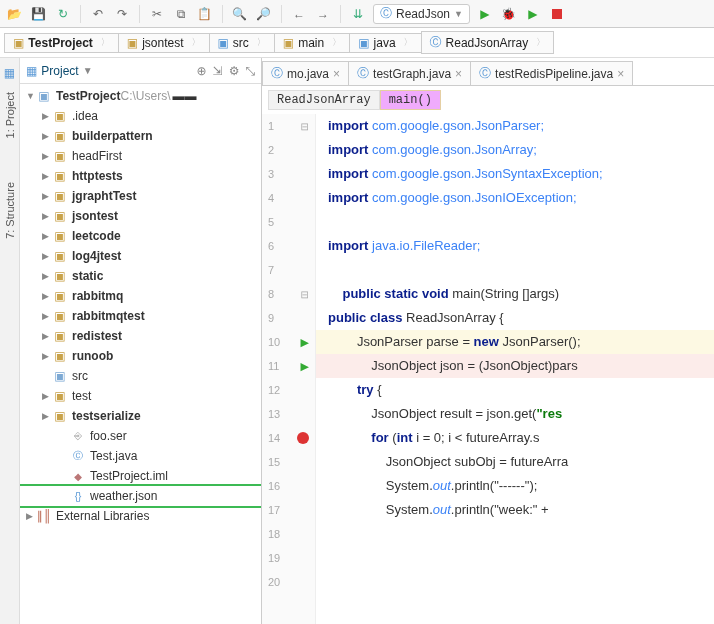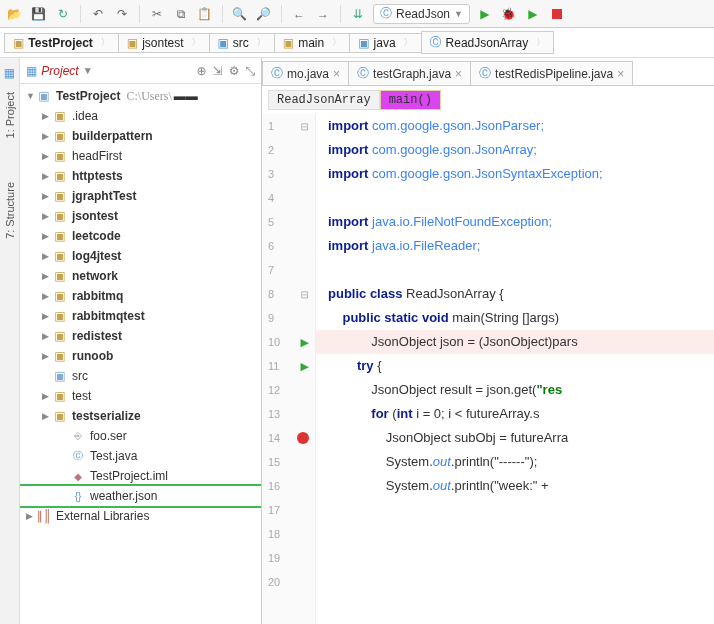--- a/index.html
+++ b/index.html
@@ -15,21 +15,21 @@
   .bc { height: 30px; display:flex; align-items:center; padding: 0 4px; gap:0; border-bottom:1px solid #ddd; background:#fff; }
   .bc-item { display:flex; align-items:center; gap:4px; padding: 2px 8px; border:1px solid #ccc; background:#fafafa; font-size:12px; color:#222; margin-right:-1px;}
   .bc-item .folder { color:#c8a24a; }
   .bc-item .src { color:#5c9ad6; }
   .main { display:flex; height: calc(624px - 28px - 30px); }
   .sidebar-tabs { width: 20px; background:#f2f2f2; border-right:1px solid #ddd; display:flex; flex-direction:column; align-items:center; padding-top:8px; gap:8px;}
   .side-tab { writing-mode: vertical-rl; transform: rotate(180deg); font-size:11px; color:#555; padding:4px 0; }
   .project-panel { width: 242px; display:flex; flex-direction:column; border-right:1px solid #ccc; }
   .pp-header { height: 26px; border-bottom:1px solid #ddd; display:flex; align-items:center; padding:0 6px; justify-content:space-between;}
   .pp-header-left { display:flex; align-items:center; gap:4px;}
-  .pp-header span.title { font-weight:normal; color:#b91c1c;font-style:italic; }
+  .pp-header span.title { font-weight:normal; color:#0c4a6e; }
   .pp-header .collapse { color:#888; font-size:10px;}
   .pp-icons { display:flex; gap:6px; color:#888; }
   .tree { flex:1; overflow:auto; padding: 2px 0; }
   .tree-row { display:flex; align-items:center; height:20px; padding-left:6px; white-space:nowrap; }
   .tree-row.indent1 { padding-left:22px; }
   .tree-row.indent2 { padding-left:40px; }
   .tw { color:#888; width:10px; display:inline-block; font-size:9px;}
   .ic { width:16px; height:16px; display:inline-flex; align-items:center; justify-content:center; margin-right:4px; }
   .ic-folder { color:#c8a24a; }
   .ic-folderblue { color:#7da9d4; }
@@ -39,21 +39,21 @@
   .ic-json { color:#5c9ad6; }
   .bold { font-weight:bold; }
   .gray { color:#999; }
   .highlighted { outline: 2px solid #3cba54; outline-offset: 0; background:#fff; }
   .editor-col { flex:1; display:flex; flex-direction:column; overflow:hidden; }
   .ed-tabs { height:28px; display:flex; align-items:flex-end; border-bottom:1px solid #ccc; overflow:hidden; }
   .ed-tab { display:flex; align-items:center; gap:4px; padding:3px 8px; border:1px solid #ccc; border-bottom:none; background:#fafafa; font-size:12px; margin-right:-1px;}
   .ed-tab .cls { color:#999; }
   .ed-tab .jicon { color:#5c9ad6; }
   .crumb2 { height:28px; display:flex; align-items:center; padding:0 6px; gap:0;}
-  .crumb2 .citem { padding:2px 8px; border:1px solid #e5cfa3; background:#d946ef; font-size:12px; font-family: "Courier New", monospace;}
+  .crumb2 .citem { padding:2px 8px; border:1px solid #e5cfa3; background:#f0abfc; font-size:12px; font-family: "Courier New", monospace;}
   .crumb2 .citem:first-child { background:#f2f2f2; border:1px solid #ddd;}
   .code-wrap { flex:1; display:flex; overflow:hidden; font-family: "Courier New", monospace; font-size:13px; }
   .gutter { width:54px; background:#fafafa; border-right:1px solid #eee; position:relative; }
   .gline { height: 24px; display:flex; align-items:center; justify-content:space-between; padding:0 6px; color:#aaa; font-size:11px;}
   .g-collapse { color:#aaa; font-size:10px;}
   .g-play { color:#3a3; }
   .g-bp { width:12px; height:12px; background:#d33; border-radius:50%; margin-left:4px; }
   .code { flex:1; overflow:hidden; }
   .cline { height:24px; line-height:24px; padding-left:12px; white-space:pre; }
   .kw { color:#0a1e8c; font-weight:bold; }
@@ -152,21 +152,21 @@
         <span>⇲</span>
         <span>⚙</span>
         <span>⤡</span>
       </div>
     </div>
     <div class="tree">
       <div class="tree-row">
         <span class="tw">▼</span>
         <span class="ic ic-folderblue">▣</span>
         <span class="bold">TestProject</span>
-        <span class="gray" style="margin-left:6px;font-family:Liberation Serif, serif;">C:\Users\</span>
+        <span class="gray" style="">C:\Users\</span>
         <span style="color:#333;margin-left:2px;">▬▬</span>
       </div>
       <div id="tree-items">
           <div class="tree-row indent1">
             <span class="tw">▶</span>
             <span class="ic ic-folder">▣</span>
             <span class="">.idea</span>
           </div>
           <div class="tree-row indent1">
             <span class="tw">▶</span>
@@ -199,21 +199,21 @@
             <span class="bold">leetcode</span>
           </div>
           <div class="tree-row indent1">
             <span class="tw">▶</span>
             <span class="ic ic-folder">▣</span>
             <span class="bold">log4jtest</span>
           </div>
           <div class="tree-row indent1">
             <span class="tw">▶</span>
             <span class="ic ic-folder">▣</span>
-            <span class="bold">network</span>
+            <span class="bold">static</span>
           </div>
           <div class="tree-row indent1">
             <span class="tw">▶</span>
             <span class="ic ic-folder">▣</span>
             <span class="bold">rabbitmq</span>
           </div>
           <div class="tree-row indent1">
             <span class="tw">▶</span>
             <span class="ic ic-folder">▣</span>
             <span class="bold">rabbitmqtest</span>
@@ -361,26 +361,27 @@
             <span>19</span>
           </div>
           <div class="gline">
             <span>20</span>
           </div>
         </div>
       <div class="code" id="code">
           <div class="cline"><span class="kw">import</span> <span class="pkg">com.google.gson.JsonParser;</span></div>
           <div class="cline"><span class="kw">import</span> <span class="pkg">com.google.gson.JsonArray;</span></div>
           <div class="cline"><span class="kw">import</span> <span class="pkg">com.google.gson.JsonSyntaxException;</span></div>
+          <div class="cline"><span class="kw">import</span> <span class="pkg">com.google.gson.JsonIOException;</span></div>
           <div class="cline"></div>
-          <div class="cline"><span class="kw">import</span> <span class="pkg">java.io.FileNotFoundException;</span></div>
           <div class="cline"><span class="kw">import</span> <span class="pkg">java.io.FileReader;</span></div>
           <div class="cline"></div>
+          <div class="cline">    <span class="kw">public static void</span> main(String []args) </div>
           <div class="cline"><span class="kw">public class</span> ReadJsonArray {</div>
-          <div class="cline">    <span class="kw">public static void</span> main(String []args) </div>
+          <div class="cline yellowbg">        JsonParser parse = <span class="kw">new</span> JsonParser();</div>
           <div class="cline redbg">            JsonObject json = (JsonObject)pars</div>
           <div class="cline">        <span class="kw">try</span> {</div>
           <div class="cline">            JsonObject result = json.get(<span class="str">"res</span></div>
           <div class="cline">            <span class="kw">for</span> (<span class="kw">int</span> i = 0; i &lt; futureArray.s</div>
           <div class="cline">                JsonObject subObj = futureArra</div>
           <div class="cline">                System.<span class="field">out</span>.println("------");</div>
           <div class="cline">                System.<span class="field">out</span>.println("week:" + </div>
         </div>
     </div>
   </div>

